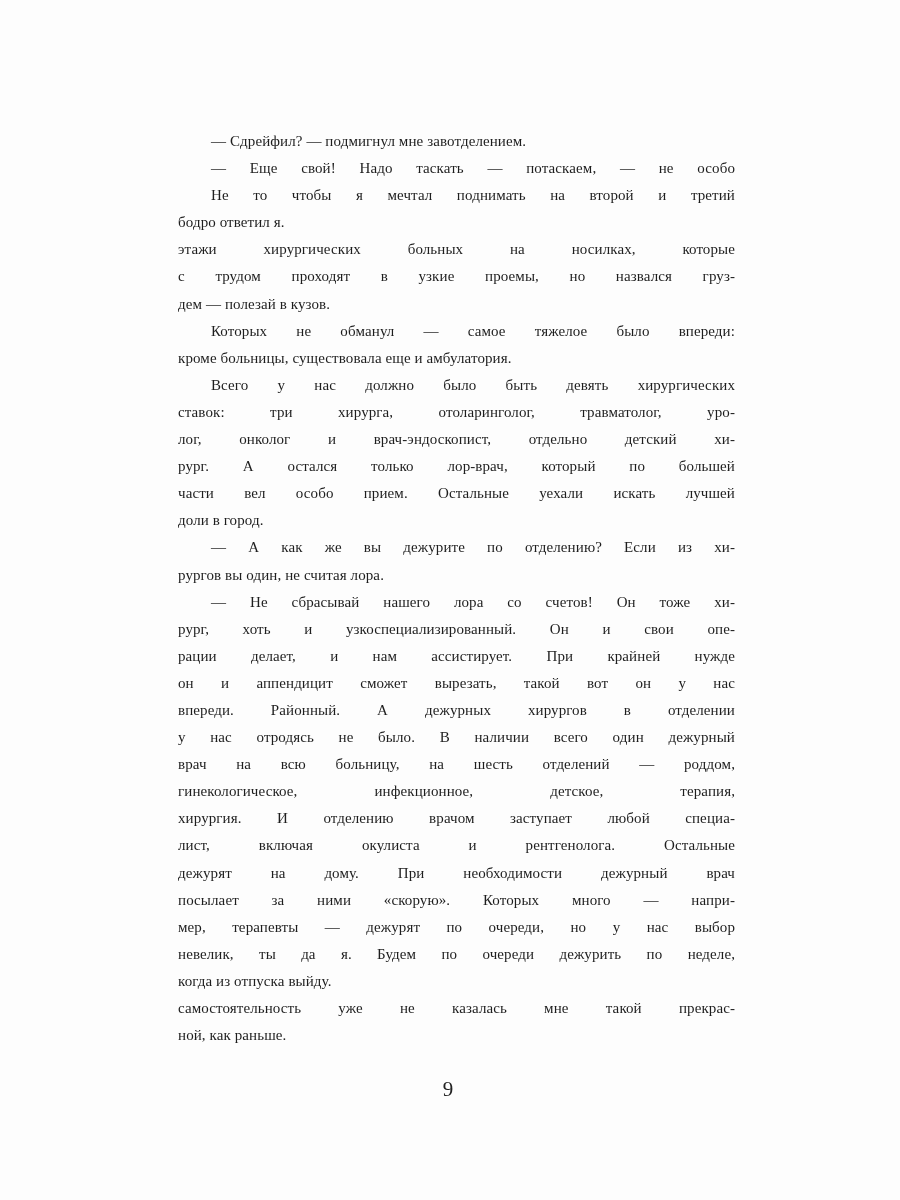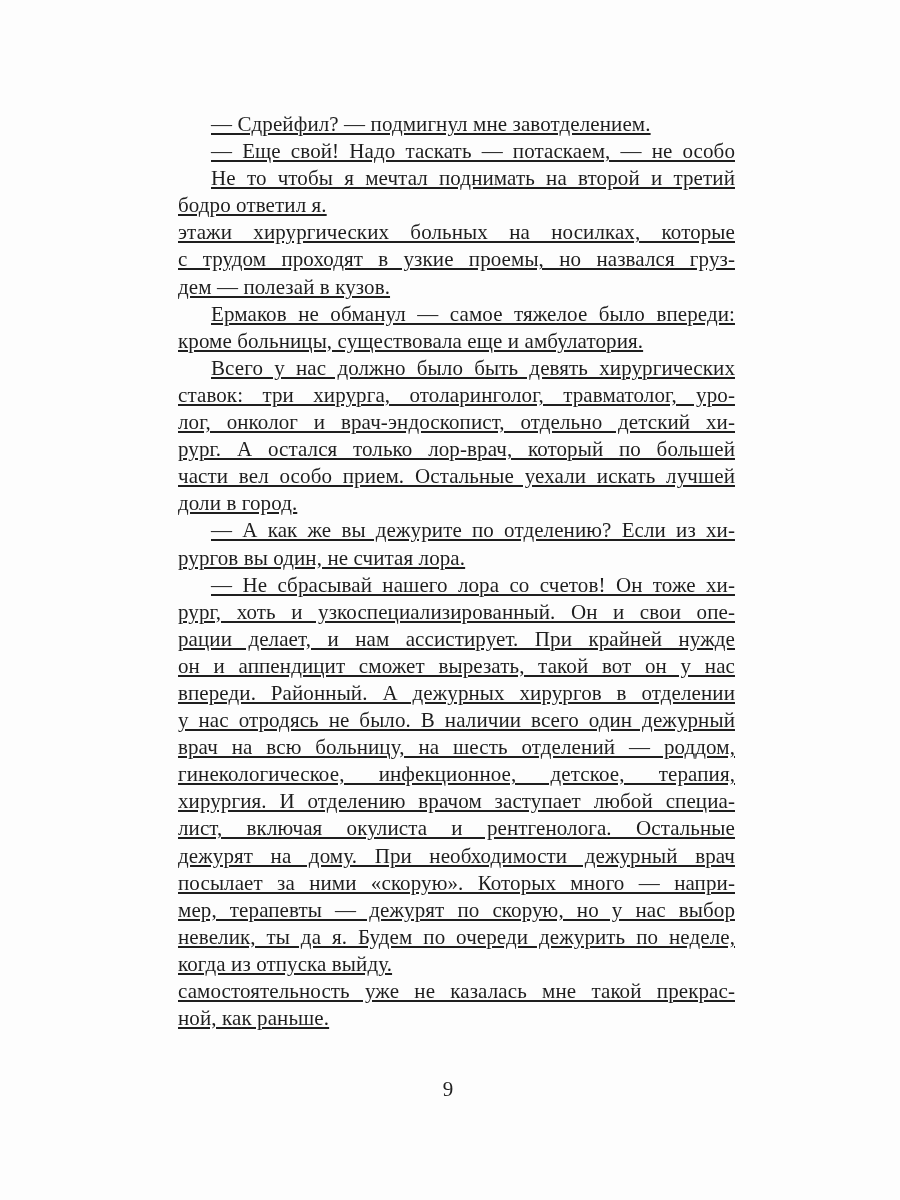--- a/index.html
+++ b/index.html
@@ -14,26 +14,25 @@
     width: 900px;
     height: 1200px;
     background: #fdfdfd;
     font-family: "Liberation Serif", "DejaVu Serif", serif;
     color: #1e1e1e;
     overflow: hidden;
   }
   .text-block {
     position: absolute;
     left: 178px;
-    top: 111px;
+    top: 128px;
     width: 557px;
-    font-size: 21px;
+    font-size: 15px;
     line-height: 27.1px;
     letter-spacing: 0.1px;
-    text-decoration: underline;
   }
   .line {
     height: 27.1px;
     text-align: justify;
     text-align-last: justify;
     white-space: normal;
   }
   .line.para-first {
     text-indent: 33px;
   }
@@ -57,21 +56,21 @@
 
 <div class="page">
   <div class="text-block" id="text-block">
       <div class="line para-first para-last">— Сдрейфил? — подмигнул мне завотделением.</div>
       <div class="line para-first">— Еще свой! Надо таскать — потаскаем, — не особо</div>
       <div class="line para-first">Не то чтобы я мечтал поднимать на второй и третий</div>
       <div class="line para-last">бодро ответил я.</div>
       <div class="line">этажи хирургических больных на носилках, которые</div>
       <div class="line">с трудом проходят в узкие проемы, но назвался груз-</div>
       <div class="line para-last">дем — полезай в кузов.</div>
-      <div class="line para-first">Ермаков не обманул — самое тяжелое было впереди:</div>
+      <div class="line para-first">Которых не обманул — самое тяжелое было впереди:</div>
       <div class="line para-last">кроме больницы, существовала еще и амбулатория.</div>
       <div class="line para-first">Всего у нас должно было быть девять хирургических</div>
       <div class="line">ставок: три хирурга, отоларинголог, травматолог, уро-</div>
       <div class="line">лог, онколог и врач-эндоскопист, отдельно детский хи-</div>
       <div class="line">рург. А остался только лор-врач, который по большей</div>
       <div class="line">части вел особо прием. Остальные уехали искать лучшей</div>
       <div class="line para-last">доли в город.</div>
       <div class="line para-first">— А как же вы дежурите по отделению? Если из хи-</div>
       <div class="line para-last">рургов вы один, не считая лора.</div>
       <div class="line para-first">— Не сбрасывай нашего лора со счетов! Он тоже хи-</div>
@@ -79,20 +78,20 @@
       <div class="line">рации делает, и нам ассистирует. При крайней нужде</div>
       <div class="line">он и аппендицит сможет вырезать, такой вот он у нас</div>
       <div class="line">впереди. Районный. А дежурных хирургов в отделении</div>
       <div class="line">у нас отродясь не было. В наличии всего один дежурный</div>
       <div class="line">врач на всю больницу, на шесть отделений — роддом,</div>
       <div class="line">гинекологическое, инфекционное, детское, терапия,</div>
       <div class="line">хирургия. И отделению врачом заступает любой специа-</div>
       <div class="line">лист, включая окулиста и рентгенолога. Остальные</div>
       <div class="line">дежурят на дому. При необходимости дежурный врач</div>
       <div class="line">посылает за ними «скорую». Которых много — напри-</div>
-      <div class="line">мер, терапевты — дежурят по скорую, но у нас выбор</div>
+      <div class="line">мер, терапевты — дежурят по очереди, но у нас выбор</div>
       <div class="line">невелик, ты да я. Будем по очереди дежурить по неделе,</div>
       <div class="line para-last">когда из отпуска выйду.</div>
       <div class="line">самостоятельность уже не казалась мне такой прекрас-</div>
       <div class="line para-last">ной, как раньше.</div>
     </div>
   <div class="page-number">9</div>
 </div>
 
 </body></html>

